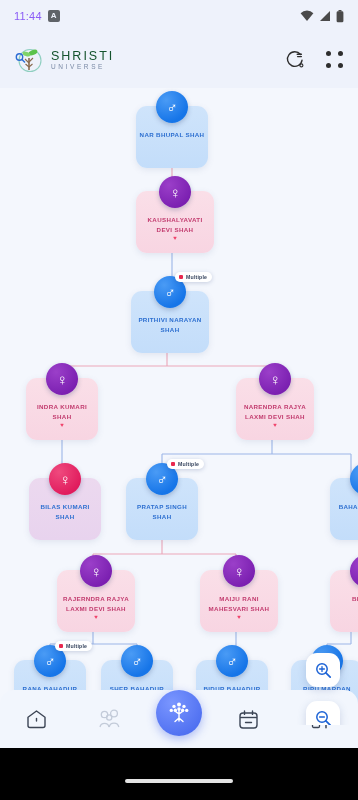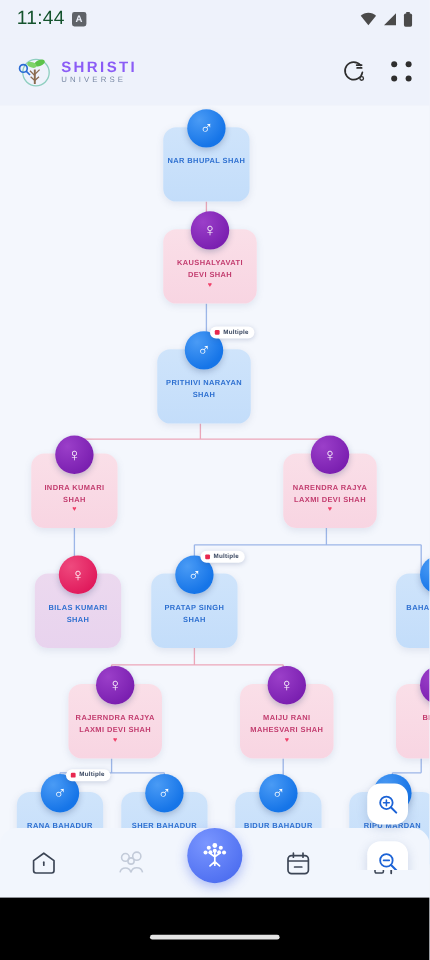--- a/index.html
+++ b/index.html
@@ -10,36 +10,36 @@
     position:relative;
   }
 
   
   .statusbar{
     position:absolute; top:0; left:0; width:358px; height:32px;
     display:flex; align-items:center; justify-content:space-between;
     padding:0 14px; background:#eef2fb;
   }
   .sb-left{ display:flex; align-items:center; gap:6px; }
-  .sb-time{ font-size:16px; color:#14532d; letter-spacing:.2px; }
+  .sb-time{ font-size:11px; color:#8b5cf6; letter-spacing:.2px; }
   .sb-alarm{
     width:12px;height:12px;background:#5f6368;border-radius:2px;
     color:#eef2fb;font-size:8px;line-height:12px;text-align:center;font-weight:bold;
   }
   .sb-right{ display:flex; align-items:center; gap:5px; }
 
   
   .header{
     position:absolute; top:32px; left:0; width:358px; height:56px;
     display:flex; align-items:center; justify-content:space-between;
     padding:0 14px; background:#eef2fb;
   }
   .brand{ display:flex; align-items:center; gap:7px; }
   .brand-text{ display:flex; flex-direction:column; line-height:1; }
-  .brand-title{ font-size:12.5px; font-weight:bold; color:#8b5cf6; letter-spacing:2px; }
+  .brand-title{ font-size:12.5px; font-weight:normal; color:#14532d; letter-spacing:2px; }
   .brand-sub{ font-size:6.5px; color:#7a8aa5; letter-spacing:2.6px; margin-top:2px; }
   .hdr-actions{ display:flex; align-items:center; gap:20px; }
   .dots-grid{
     width:18px;height:18px;display:grid;
     grid-template-columns:1fr 1fr; grid-template-rows:1fr 1fr; gap:5px;
   }
   .dots-grid i{ width:5px;height:5px;border-radius:50%;background:#2e2e2e;display:block; }
 
   
   .canvas{

